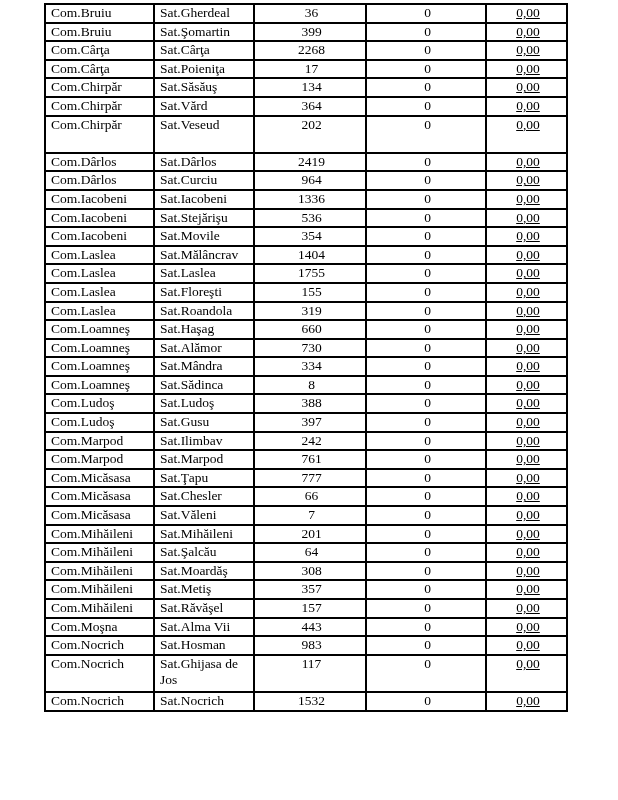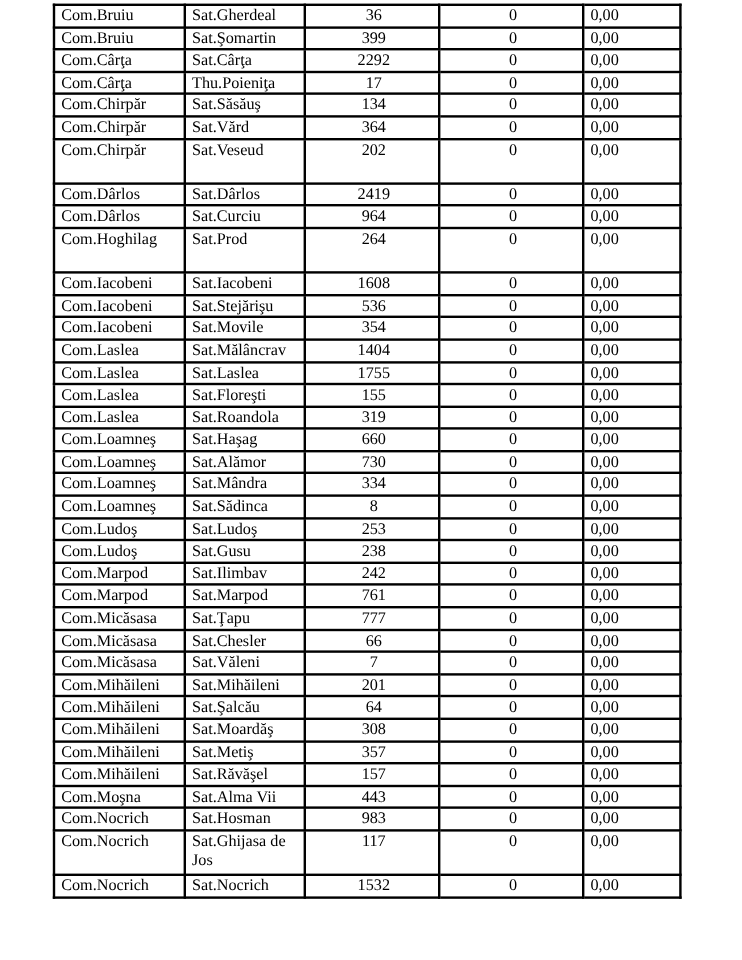--- a/index.html
+++ b/index.html
@@ -36,21 +36,21 @@
     font-size: 13.5px;
     line-height: 16.5px;
     vertical-align: top;
     padding: 0 2px 0 5px;
     overflow: hidden;
     word-wrap: break-word;
   }
   tr.row-normal { height: 18.6px; }
   tr.row-tall   { height: 37.2px; }
   td.cell-left   { text-align: left; }
-  td.cell-center { text-align: left; padding: 0; }
+  td.cell-center { text-align: center; padding: 0; text-decoration: underline; }
   td.cell-count  { text-align: center; padding: 0 0 0 22px; }
   td.cell-pop    { text-align: center; padding: 0 12px 0 0; }
 </style>
 </head>
 <body>
 
 <div class="page">
   <table class="data-table">
     <colgroup>
       <col style="width:109px">
@@ -70,27 +70,27 @@
         <tr class="row-normal">
           <td class="cell-left">Com.Bruiu</td>
           <td class="cell-left">Sat.Şomartin</td>
           <td class="cell-pop">399</td>
           <td class="cell-count">0</td>
           <td class="cell-center">0,00</td>
         </tr>
         <tr class="row-normal">
           <td class="cell-left">Com.Cârţa</td>
           <td class="cell-left">Sat.Cârţa</td>
-          <td class="cell-pop">2292</td>
+          <td class="cell-pop">2268</td>
           <td class="cell-count">0</td>
           <td class="cell-center">0,00</td>
         </tr>
         <tr class="row-normal">
           <td class="cell-left">Com.Cârţa</td>
-          <td class="cell-left">Thu.Poieniţa</td>
+          <td class="cell-left">Sat.Poieniţa</td>
           <td class="cell-pop">17</td>
           <td class="cell-count">0</td>
           <td class="cell-center">0,00</td>
         </tr>
         <tr class="row-normal">
           <td class="cell-left">Com.Chirpăr</td>
           <td class="cell-left">Sat.Săsăuş</td>
           <td class="cell-pop">134</td>
           <td class="cell-count">0</td>
           <td class="cell-center">0,00</td>
@@ -116,31 +116,24 @@
           <td class="cell-count">0</td>
           <td class="cell-center">0,00</td>
         </tr>
         <tr class="row-normal">
           <td class="cell-left">Com.Dârlos</td>
           <td class="cell-left">Sat.Curciu</td>
           <td class="cell-pop">964</td>
           <td class="cell-count">0</td>
           <td class="cell-center">0,00</td>
         </tr>
-        <tr class="row-tall">
-          <td class="cell-left">Com.Hoghilag</td>
-          <td class="cell-left">Sat.Prod</td>
-          <td class="cell-pop">264</td>
-          <td class="cell-count">0</td>
-          <td class="cell-center">0,00</td>
-        </tr>
         <tr class="row-normal">
           <td class="cell-left">Com.Iacobeni</td>
           <td class="cell-left">Sat.Iacobeni</td>
-          <td class="cell-pop">1608</td>
+          <td class="cell-pop">1336</td>
           <td class="cell-count">0</td>
           <td class="cell-center">0,00</td>
         </tr>
         <tr class="row-normal">
           <td class="cell-left">Com.Iacobeni</td>
           <td class="cell-left">Sat.Stejărişu</td>
           <td class="cell-pop">536</td>
           <td class="cell-count">0</td>
           <td class="cell-center">0,00</td>
         </tr>
@@ -203,28 +196,28 @@
         <tr class="row-normal">
           <td class="cell-left">Com.Loamneş</td>
           <td class="cell-left">Sat.Sădinca</td>
           <td class="cell-pop">8</td>
           <td class="cell-count">0</td>
           <td class="cell-center">0,00</td>
         </tr>
         <tr class="row-normal">
           <td class="cell-left">Com.Ludoş</td>
           <td class="cell-left">Sat.Ludoş</td>
-          <td class="cell-pop">253</td>
+          <td class="cell-pop">388</td>
           <td class="cell-count">0</td>
           <td class="cell-center">0,00</td>
         </tr>
         <tr class="row-normal">
           <td class="cell-left">Com.Ludoş</td>
           <td class="cell-left">Sat.Gusu</td>
-          <td class="cell-pop">238</td>
+          <td class="cell-pop">397</td>
           <td class="cell-count">0</td>
           <td class="cell-center">0,00</td>
         </tr>
         <tr class="row-normal">
           <td class="cell-left">Com.Marpod</td>
           <td class="cell-left">Sat.Ilimbav</td>
           <td class="cell-pop">242</td>
           <td class="cell-count">0</td>
           <td class="cell-center">0,00</td>
         </tr>

